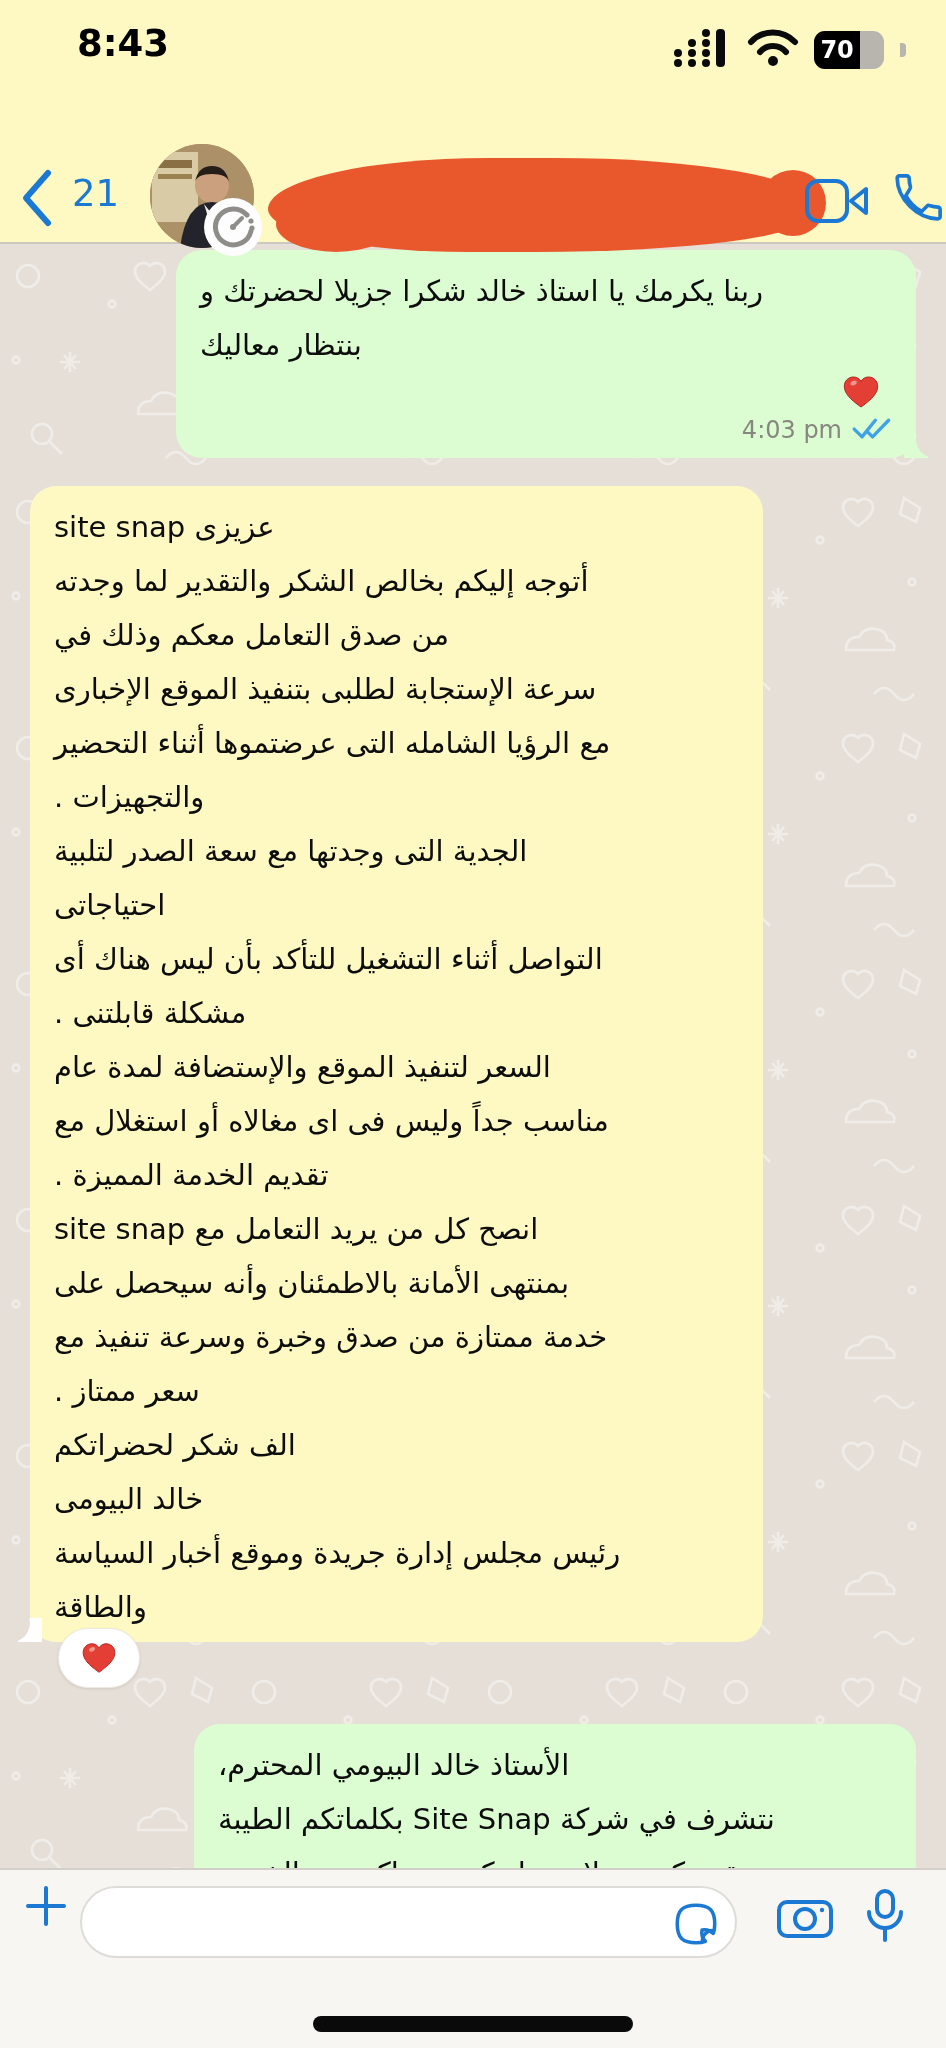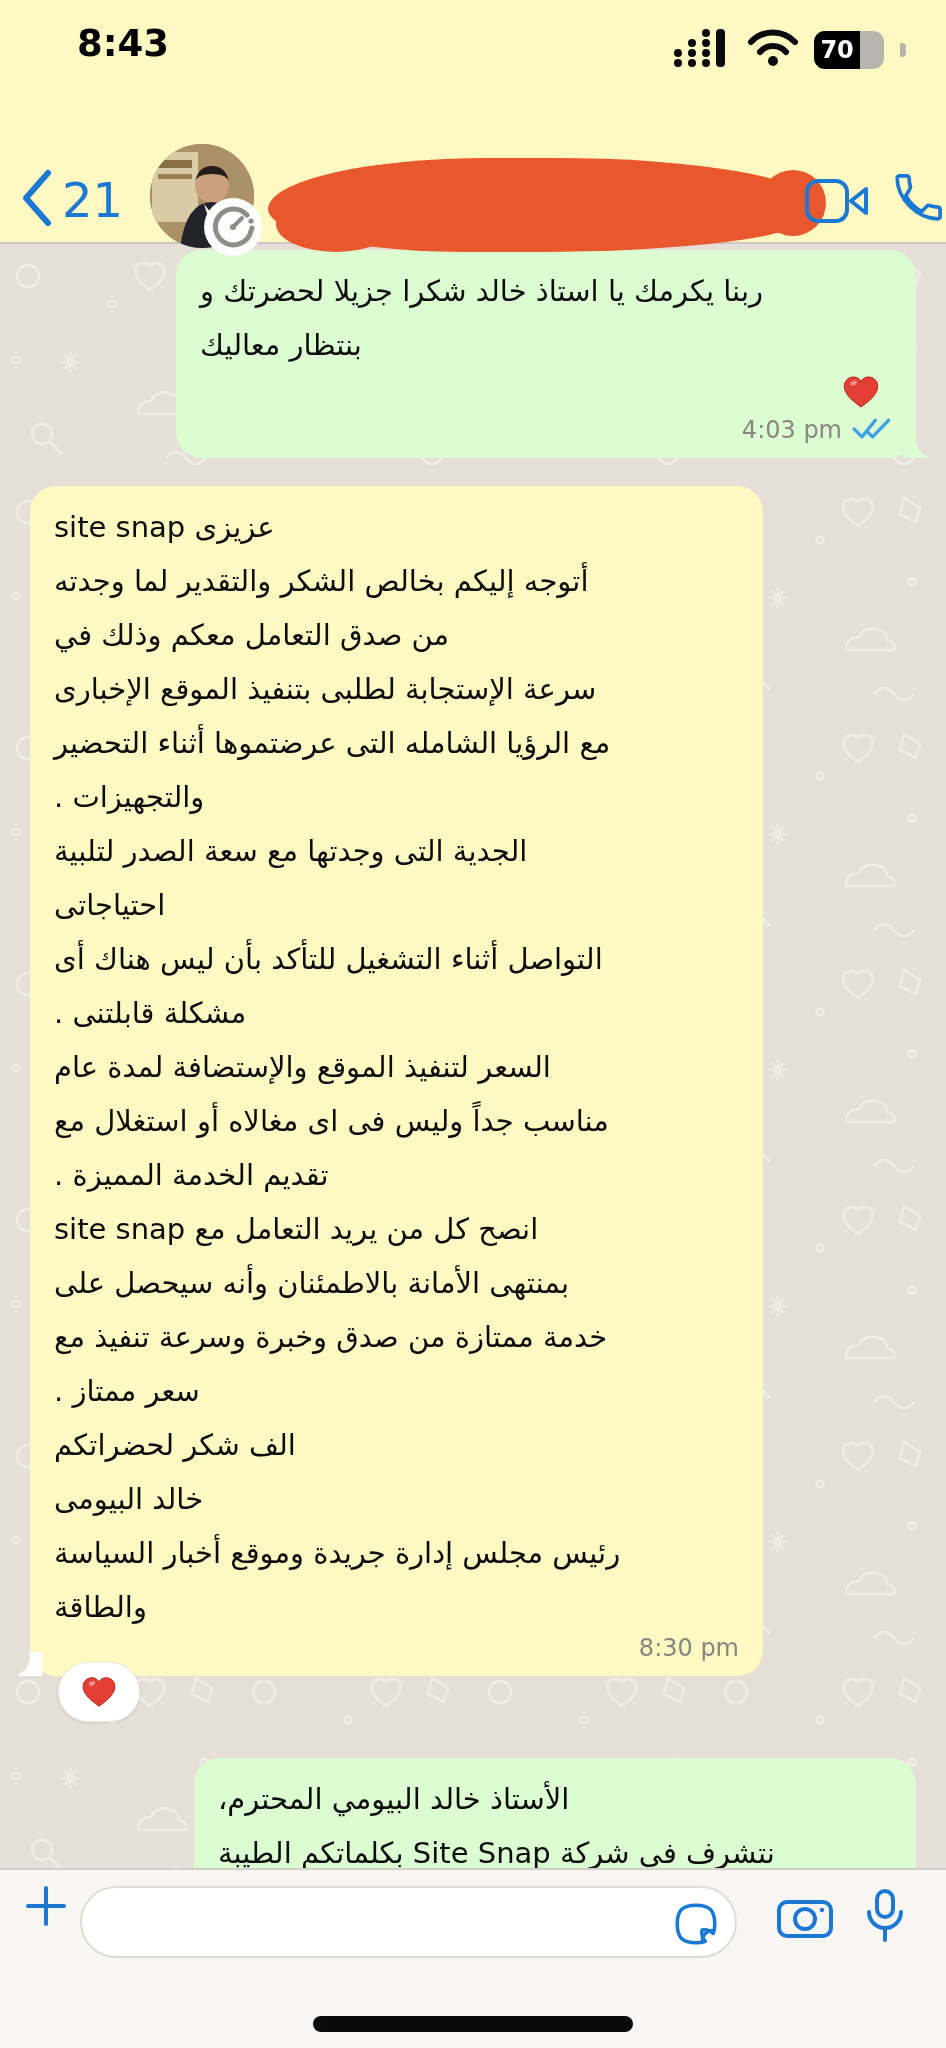--- a/index.html
+++ b/index.html
@@ -9,21 +9,21 @@
   
   .topbar{position:absolute;top:0;left:0;right:0;height:242px;background:#fef9c3;border-bottom:2px solid #ccc9c3;z-index:20;}
   .clock{position:absolute;left:58px;top:22px;width:130px;text-align:center;font-size:37px;font-weight:700;color:#000;letter-spacing:0;}
   .sicons{position:absolute;top:28px;right:40px;display:flex;align-items:center;gap:14px;}
   .battery{position:relative;width:70px;height:38px;border-radius:11px;background:#b8b4ae;overflow:hidden;}
   .battery .fill{position:absolute;left:0;top:0;bottom:0;width:66%;background:#000;display:flex;align-items:center;justify-content:center;}
   .battery .fill span{color:#fff;font-size:24px;font-weight:700;}
   .bnub{width:6px;height:14px;background:#b8b4ae;border-radius:0 4px 4px 0;margin-left:2px;}
 
   .backchev{position:absolute;left:18px;top:168px;}
-  .backcount{position:absolute;left:62px;top:172px;font-size:48px;color:#1b79d4;}
+  .backcount{position:absolute;left:72px;top:172px;font-size:37px;color:#1b79d4;}
   .avatar{position:absolute;left:150px;top:144px;width:104px;height:104px;border-radius:50%;overflow:hidden;background:#a98f68;}
   .badge{position:absolute;left:204px;top:198px;width:58px;height:58px;border-radius:50%;background:#fdfdfd;display:flex;align-items:center;justify-content:center;}
   .scribble{position:absolute;left:268px;top:158px;width:545px;height:94px;background:#e9582c;border-radius:46% 54% 58% 42% / 62% 55% 45% 52%;}
   .scribble2{position:absolute;left:760px;top:170px;width:66px;height:66px;background:#e9582c;border-radius:50%;}
   .scribble3{position:absolute;left:276px;top:196px;width:120px;height:56px;background:#e9582c;border-radius:50%;}
   .vidbtn{position:absolute;left:804px;top:176px;}
   .phonebtn{position:absolute;left:892px;top:170px;}
 
   
   .chat{position:absolute;top:242px;left:0;right:0;bottom:178px;overflow:hidden;}
@@ -201,23 +201,20 @@
 مناسب جداً وليس فى اى مغالاه أو استغلال مع
 تقديم الخدمة المميزة .
 انصح كل من يريد التعامل مع site snap
 بمنتهى الأمانة بالاطمئنان وأنه سيحصل على
 خدمة ممتازة من صدق وخبرة وسرعة تنفيذ مع
 سعر ممتاز .
 الف شكر لحضراتكم
 خالد البيومى
 رئيس مجلس إدارة جريدة وموقع أخبار السياسة
 والطاقة</span>
-        <div class="meta">
-          <span class="t">8:30 pm</span>
-        </div>
       </div>
 
       <div class="reaction">
         <svg width="40" height="38" viewBox="0 0 24 24">
             <path d="M12 21 C5.2 16.2 2 12.6 2 8.6 C2 5.4 4.4 3 7.5 3 C9.4 3 11.1 4 12 5.6 C12.9 4 14.6 3 16.5 3 C19.6 3 22 5.4 22 8.6 C22 12.6 18.8 16.2 12 21 Z" fill="#e33f34" stroke="#b71f1f" stroke-width="0.6"></path>
             <ellipse cx="7.6" cy="6.6" rx="2" ry="1.3" fill="#ffffff" opacity="0.45" transform="rotate(-25 7.6 6.6)"></ellipse>
           </svg>
       </div>
 
       <div class="bubble out msg3" dir="rtl">

